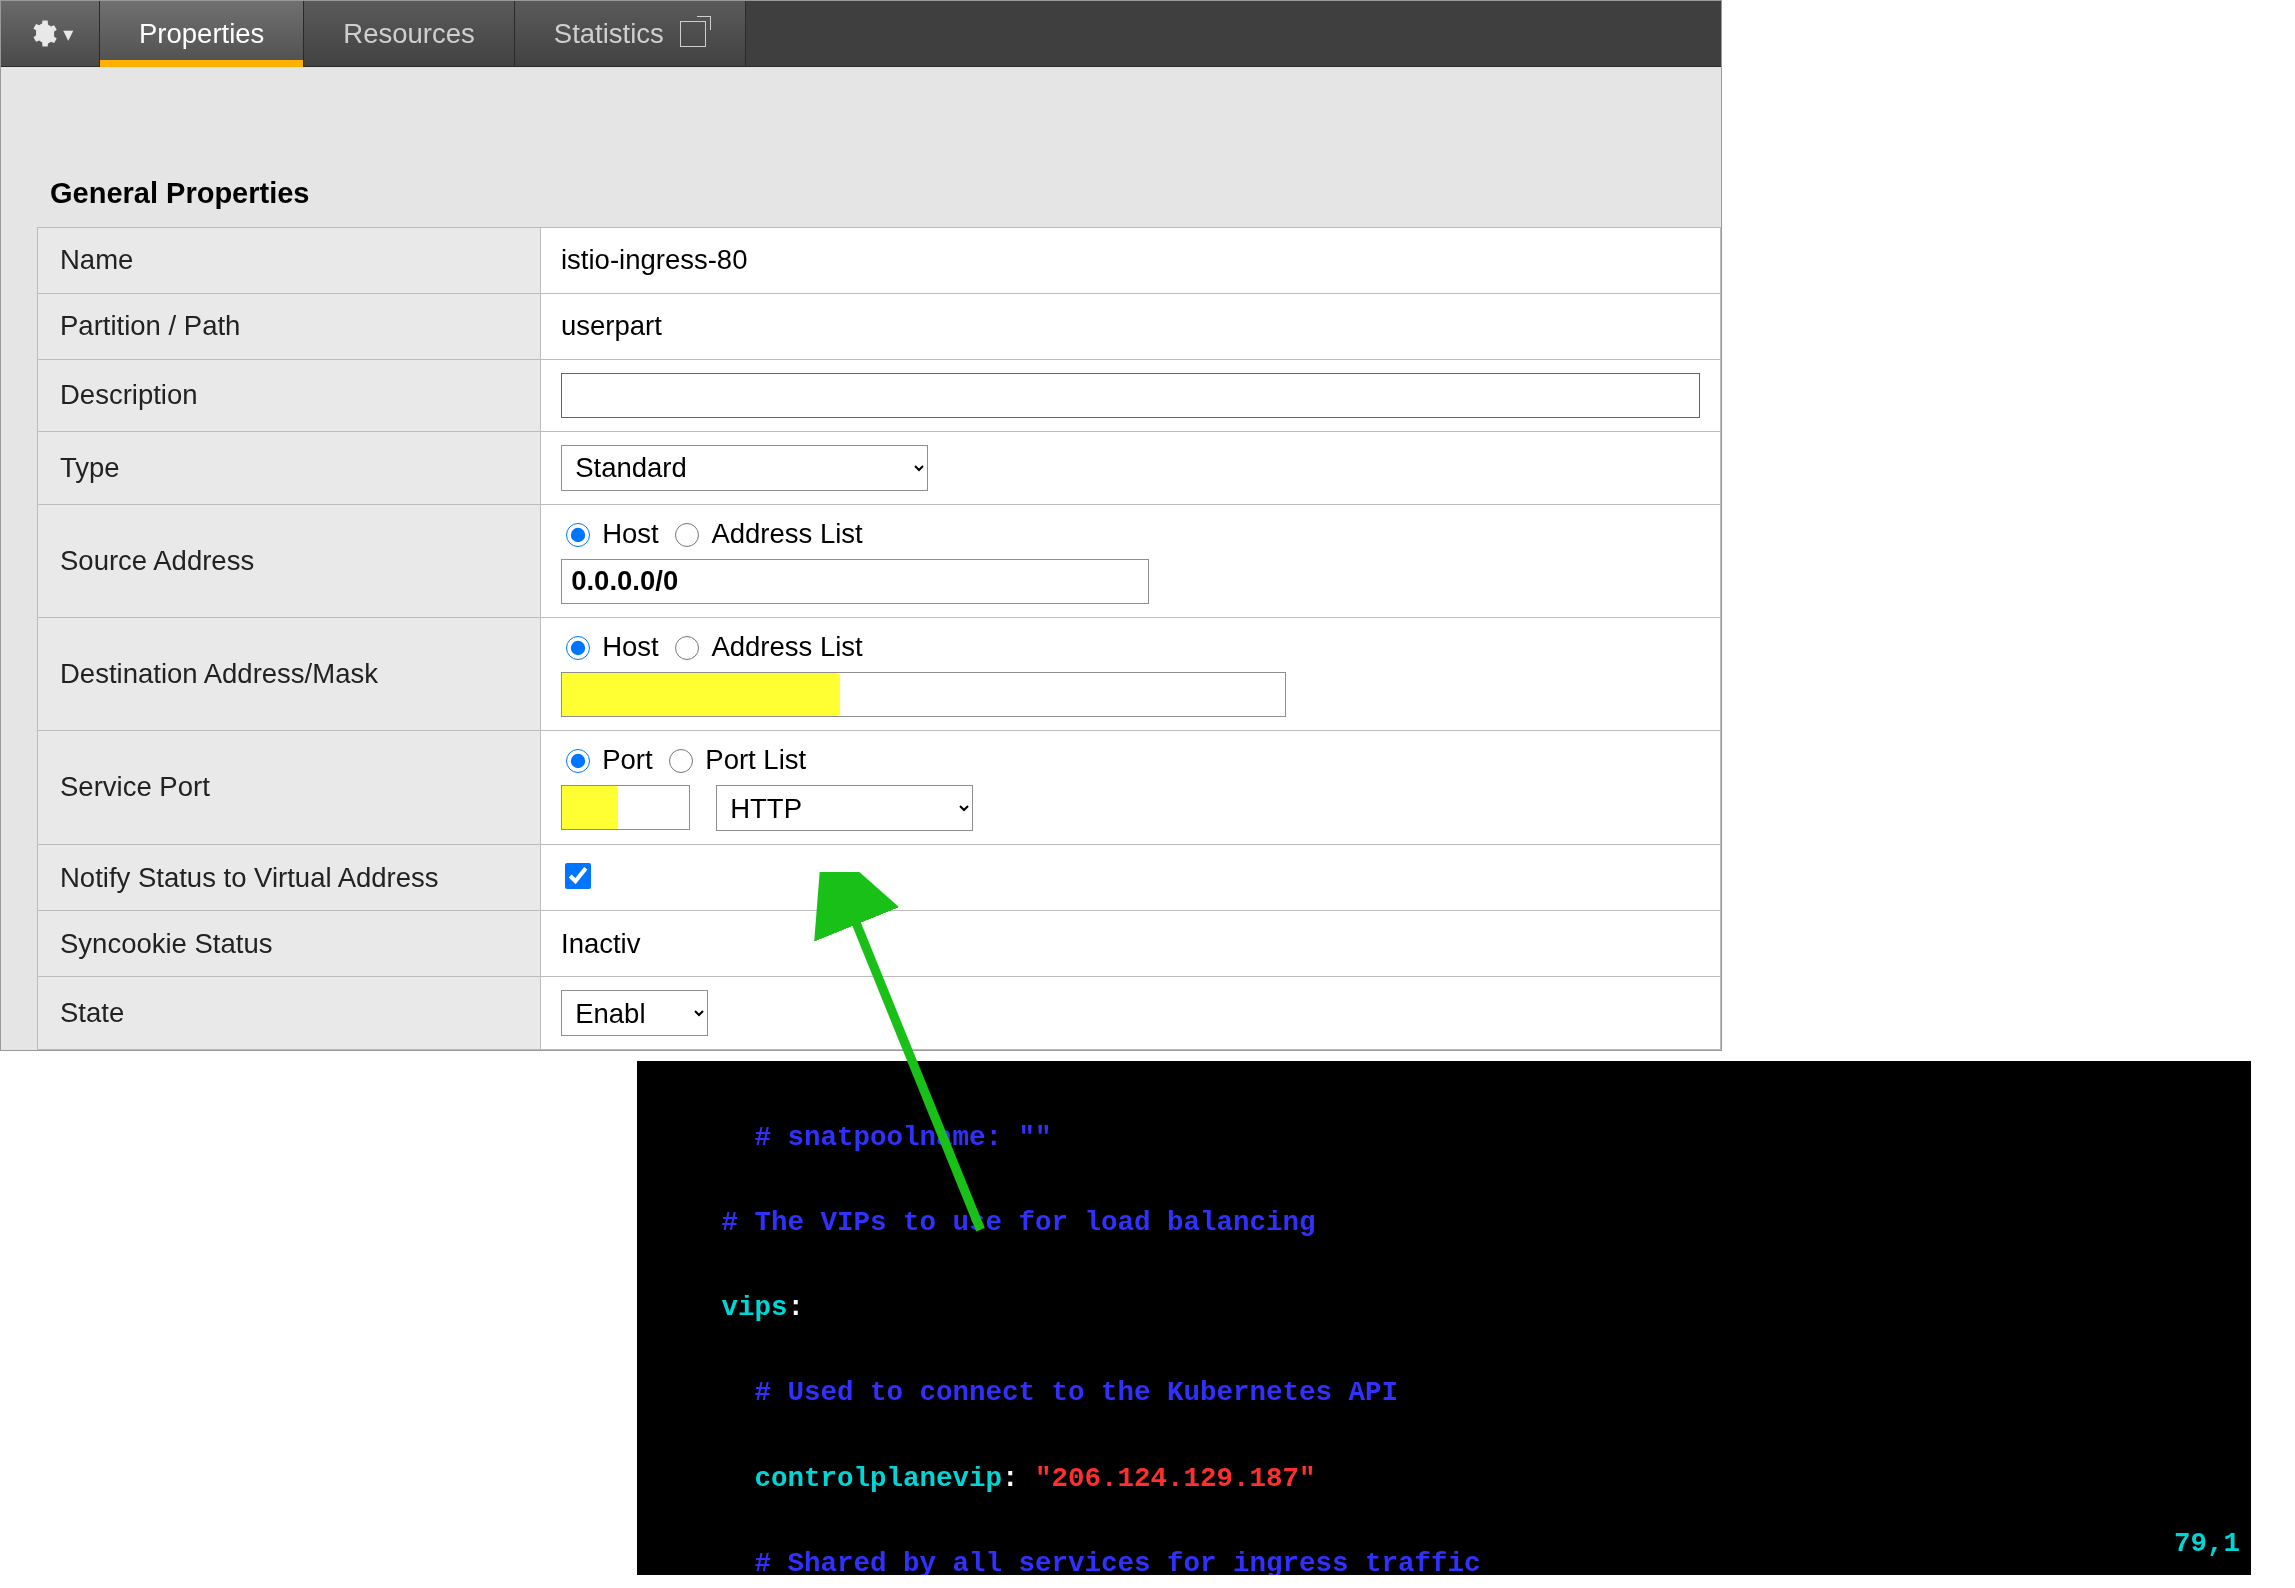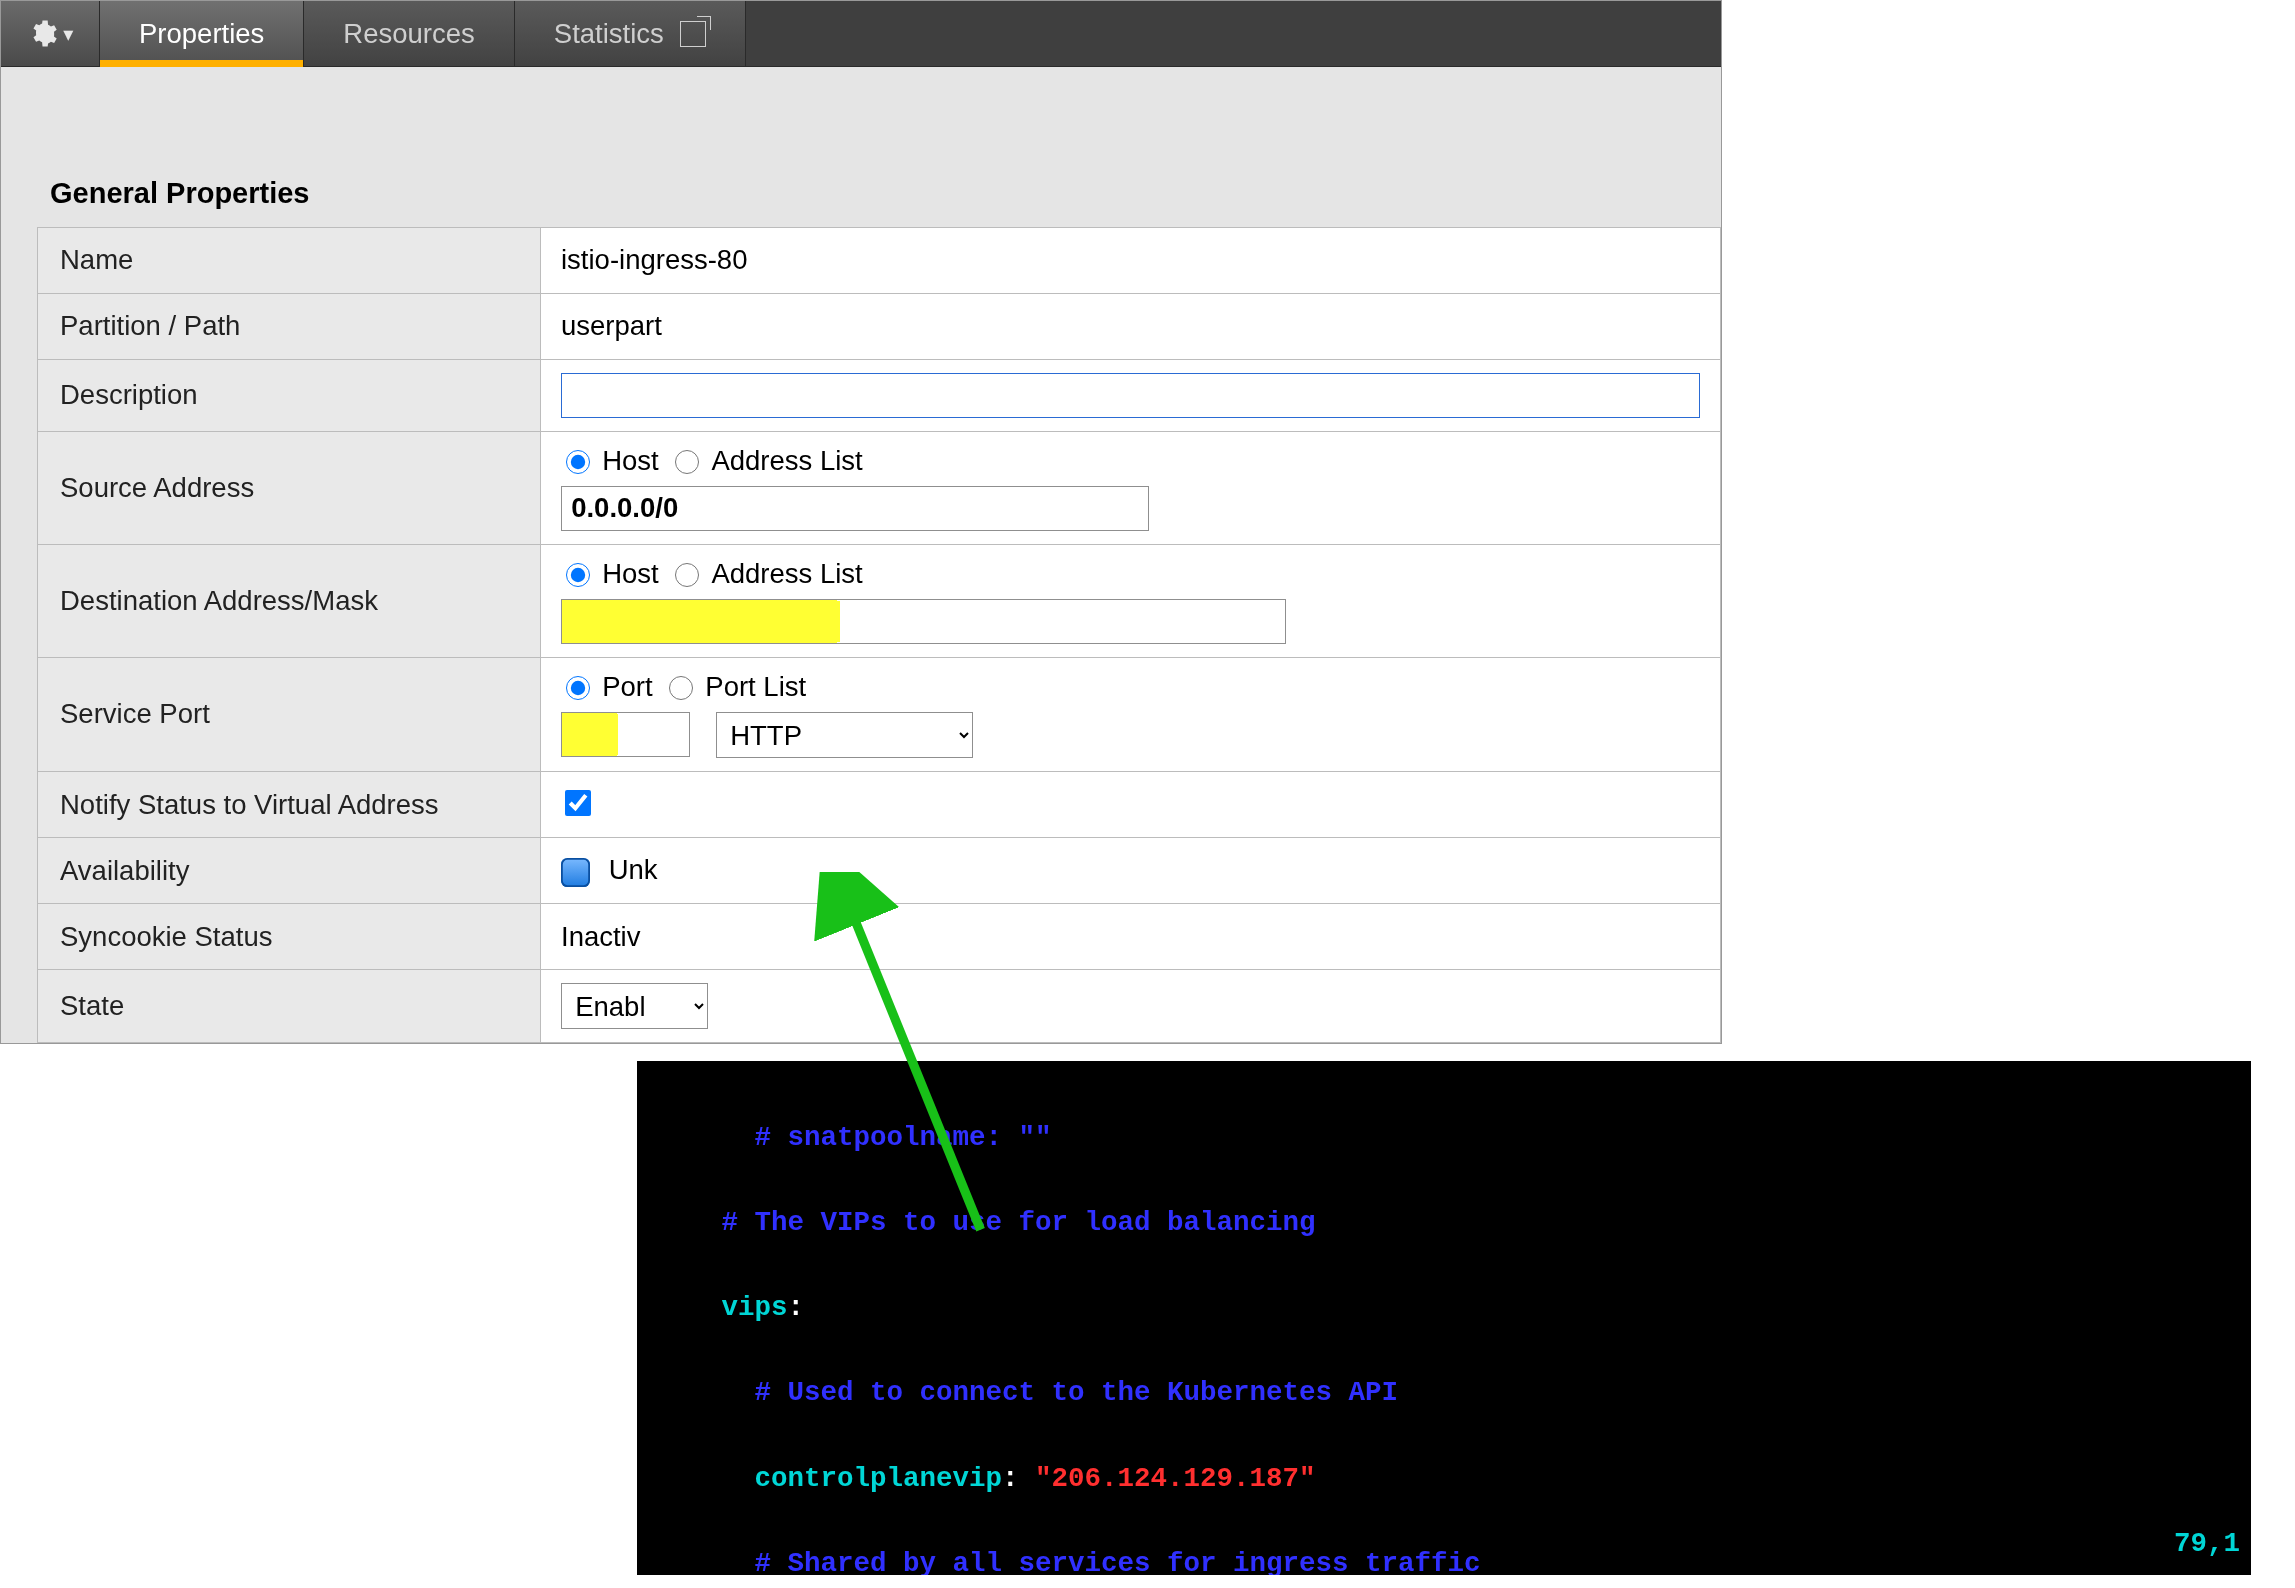--- a/index.html
+++ b/index.html
@@ -181,20 +181,28 @@
         </tr>
         <tr>
           <td class="klabel">Partition / Path</td>
           <td class="kval"><span class="ro-text">userpart</span></td>
         </tr>
         <tr>
           <td class="klabel">Description</td>
           <td class="kval"><input type="text" class="fld wide" value="" style=""></td>
         </tr>
         <tr>
+          <td class="klabel">Type</td>
+          <td class="kval">
+            <select class="fld" style="width:367px">
+              <option>Standard</option>
+            </select>
+          </td>
+        </tr>
+        <tr>
           <td class="klabel">Source Address</td>
           <td class="kval">
             <div class="radio-row">
               <input type="radio" checked="" style="">
               <label>Host</label>
               <input type="radio" style="margin-left: 7.3px;">
               <label>Address List</label>
             </div>
             <input type="text" class="fld" style="width: 588px; font-weight: bold;" value="0.0.0.0/0">
           </td>
@@ -232,27 +240,20 @@
                 <option>HTTP</option>
               </select>
             </div>
           </td>
         </tr>
         <tr>
           <td class="klabel">Notify Status to Virtual Address</td>
           <td class="kval"><input type="checkbox" class="ck" checked="" style=""></td>
         </tr>
         <tr>
-          <td class="klabel">Availability</td>
-          <td class="kval">
-            <span class="statusdot"></span>
-            <span>Unk</span>
-          </td>
-        </tr>
-        <tr>
           <td class="klabel">Syncookie Status</td>
           <td class="kval"><span>Inactiv</span></td>
         </tr>
         <tr>
           <td class="klabel">State</td>
           <td class="kval">
             <select class="fld" style="width:147px">
               <option>Enabl</option>
             </select>
           </td>

